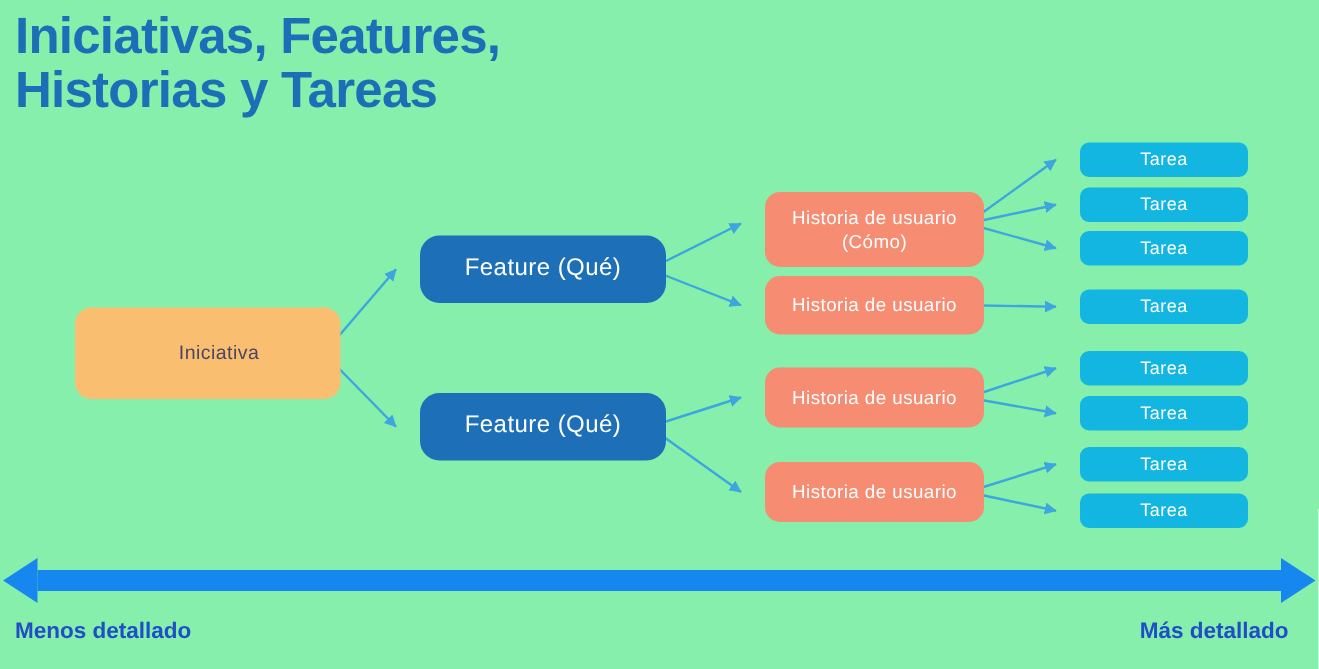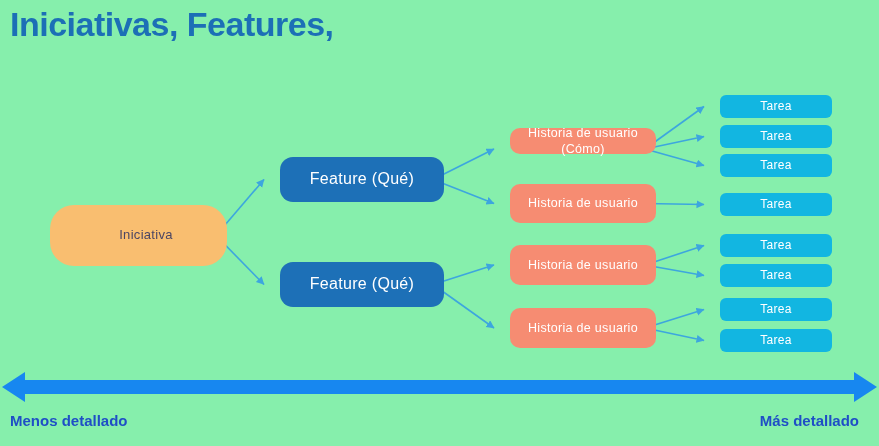--- a/index.html
+++ b/index.html
@@ -48,21 +48,21 @@
     text-align: center;
     color: var(--node-text);
     letter-spacing: 0.3px;
     padding: 2px 6px;
     line-height: 1.3;
     margin-left: 12px;
   }
   .node.iniciativa {
     background: var(--iniciativa-bg);
     color: var(--iniciativa-text);
-    border-radius: 24px;
+    border-radius: 11px;
     font-size: 13px;
     padding-left: 21px;
   }
   .node.feature {
     background: var(--feature-bg);
     border-radius: 13px;
     font-size: 16px;
   }
   .node.historia {
     background: var(--historia-bg);
@@ -109,21 +109,21 @@
     font-size: 15px;
     font-weight: 700;
     color: var(--axis-label);
   }
 </style>
 </head>
 <body>
 
 <div class="canvas">
 
-  <h1 class="page-title"><span>Iniciativas, Features,</span><br></h1>
+  <h1 class="page-title"><span>Iniciativas, Features,</span><br><span>Historias y Tareas</span></h1>
 
   <svg class="connectors" id="connectors" viewBox="0 0 879 446">
     <defs>
       <marker id="arrowhead" markerWidth="9" markerHeight="9" refX="7.5" refY="4" orient="auto" markerUnits="userSpaceOnUse">
         <path id="arrowhead-path" d="M0,0 L8,4 L0,8 Z" fill="#3DA6DE"></path>
       </marker>
     </defs>
   <line x1="216" y1="235.5" x2="264" y2="179.5" stroke="#3DA6DE" stroke-width="1.6" marker-end="url(#arrowhead)"></line>
       <line x1="216" y1="235.5" x2="264" y2="284.5" stroke="#3DA6DE" stroke-width="1.6" marker-end="url(#arrowhead)"></line>
       <line x1="433" y1="179.5" x2="494" y2="149" stroke="#3DA6DE" stroke-width="1.6" marker-end="url(#arrowhead)"></line>
@@ -139,21 +139,21 @@
       <line x1="645" y1="328" x2="704" y2="309.5" stroke="#3DA6DE" stroke-width="1.6" marker-end="url(#arrowhead)"></line>
       <line x1="645" y1="328" x2="704" y2="340.5" stroke="#3DA6DE" stroke-width="1.6" marker-end="url(#arrowhead)"></line>
     </svg>
 
   <div class="node iniciativa" style="left:38px; top:205px; width:177px; height:61px;">Iniciativa</div>
 
   <div class="node feature" style="left:268px; top:157px; width:164px; height:45px;">Feature (Qué)</div>
 
   <div class="node feature" style="left:268px; top:262px; width:164px; height:45px;">Feature (Qué)</div>
 
-  <div class="node historia" style="left:498px; top:128px; width:146px; height:26px;">Historia de usuario (Cómo)</div>
+  <div class="node historia" style="left:498px; top:128px; width:146px; height:50px;">Historia de usuario (Cómo)</div>
 
   <div class="node historia" style="left:498px; top:184px; width:146px; height:39px;">Historia de usuario</div>
 
   <div class="node historia" style="left:498px; top:245px; width:146px; height:40px;">Historia de usuario</div>
 
   <div class="node historia" style="left:498px; top:308px; width:146px; height:40px;">Historia de usuario</div>
 
   <div class="node tarea" style="left:708px; top:95px; width:112px; height:23px;">Tarea</div>
 
   <div class="node tarea" style="left:708px; top:125px; width:112px; height:23px;">Tarea</div>

